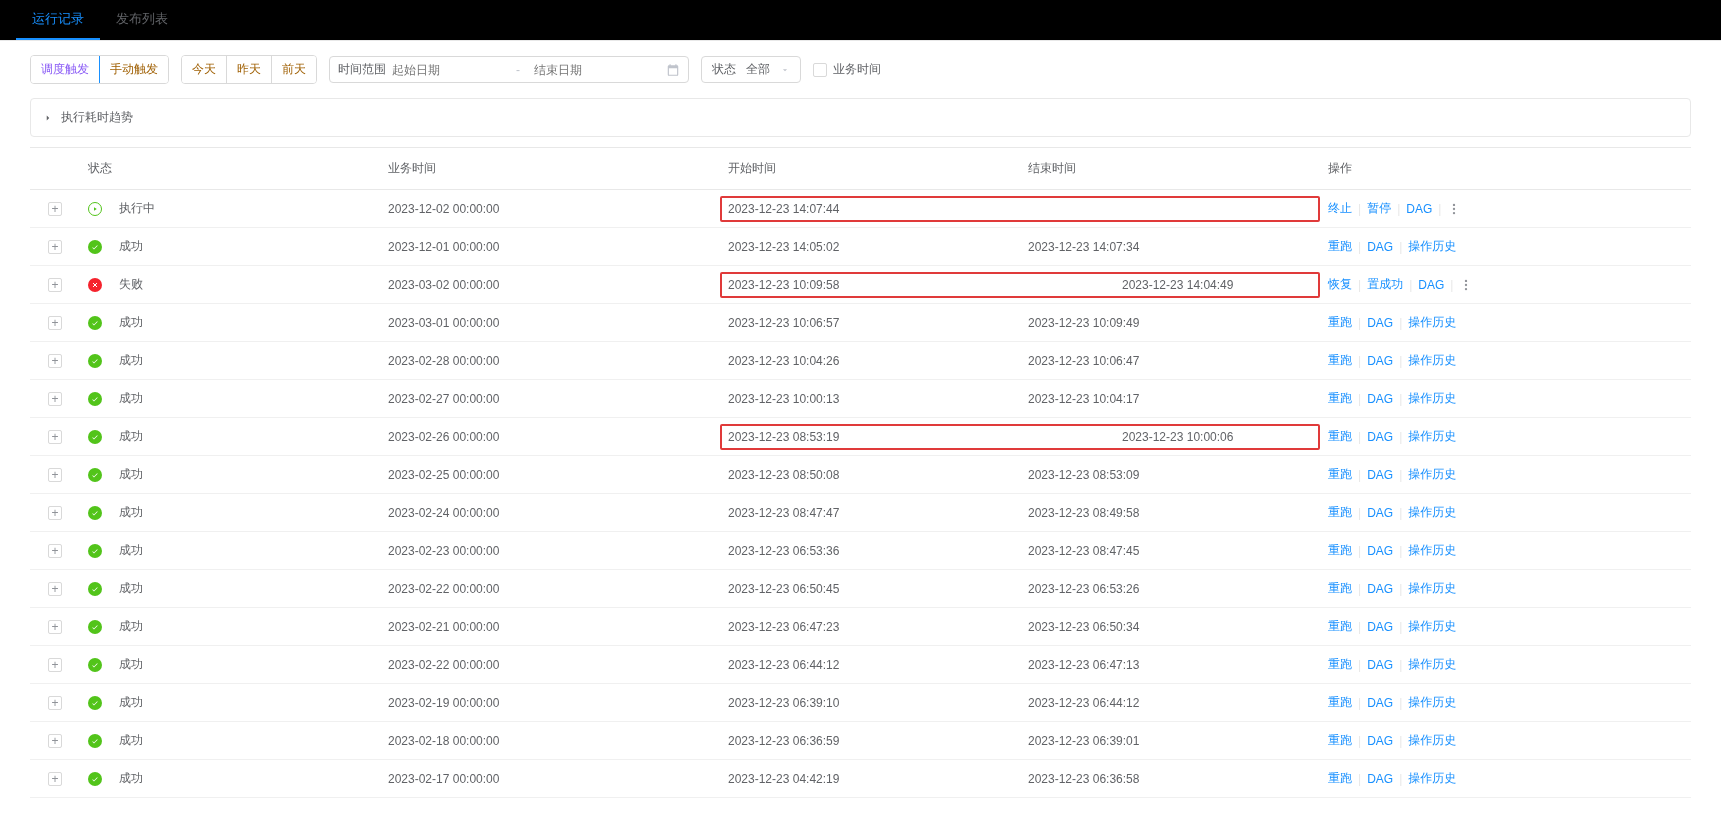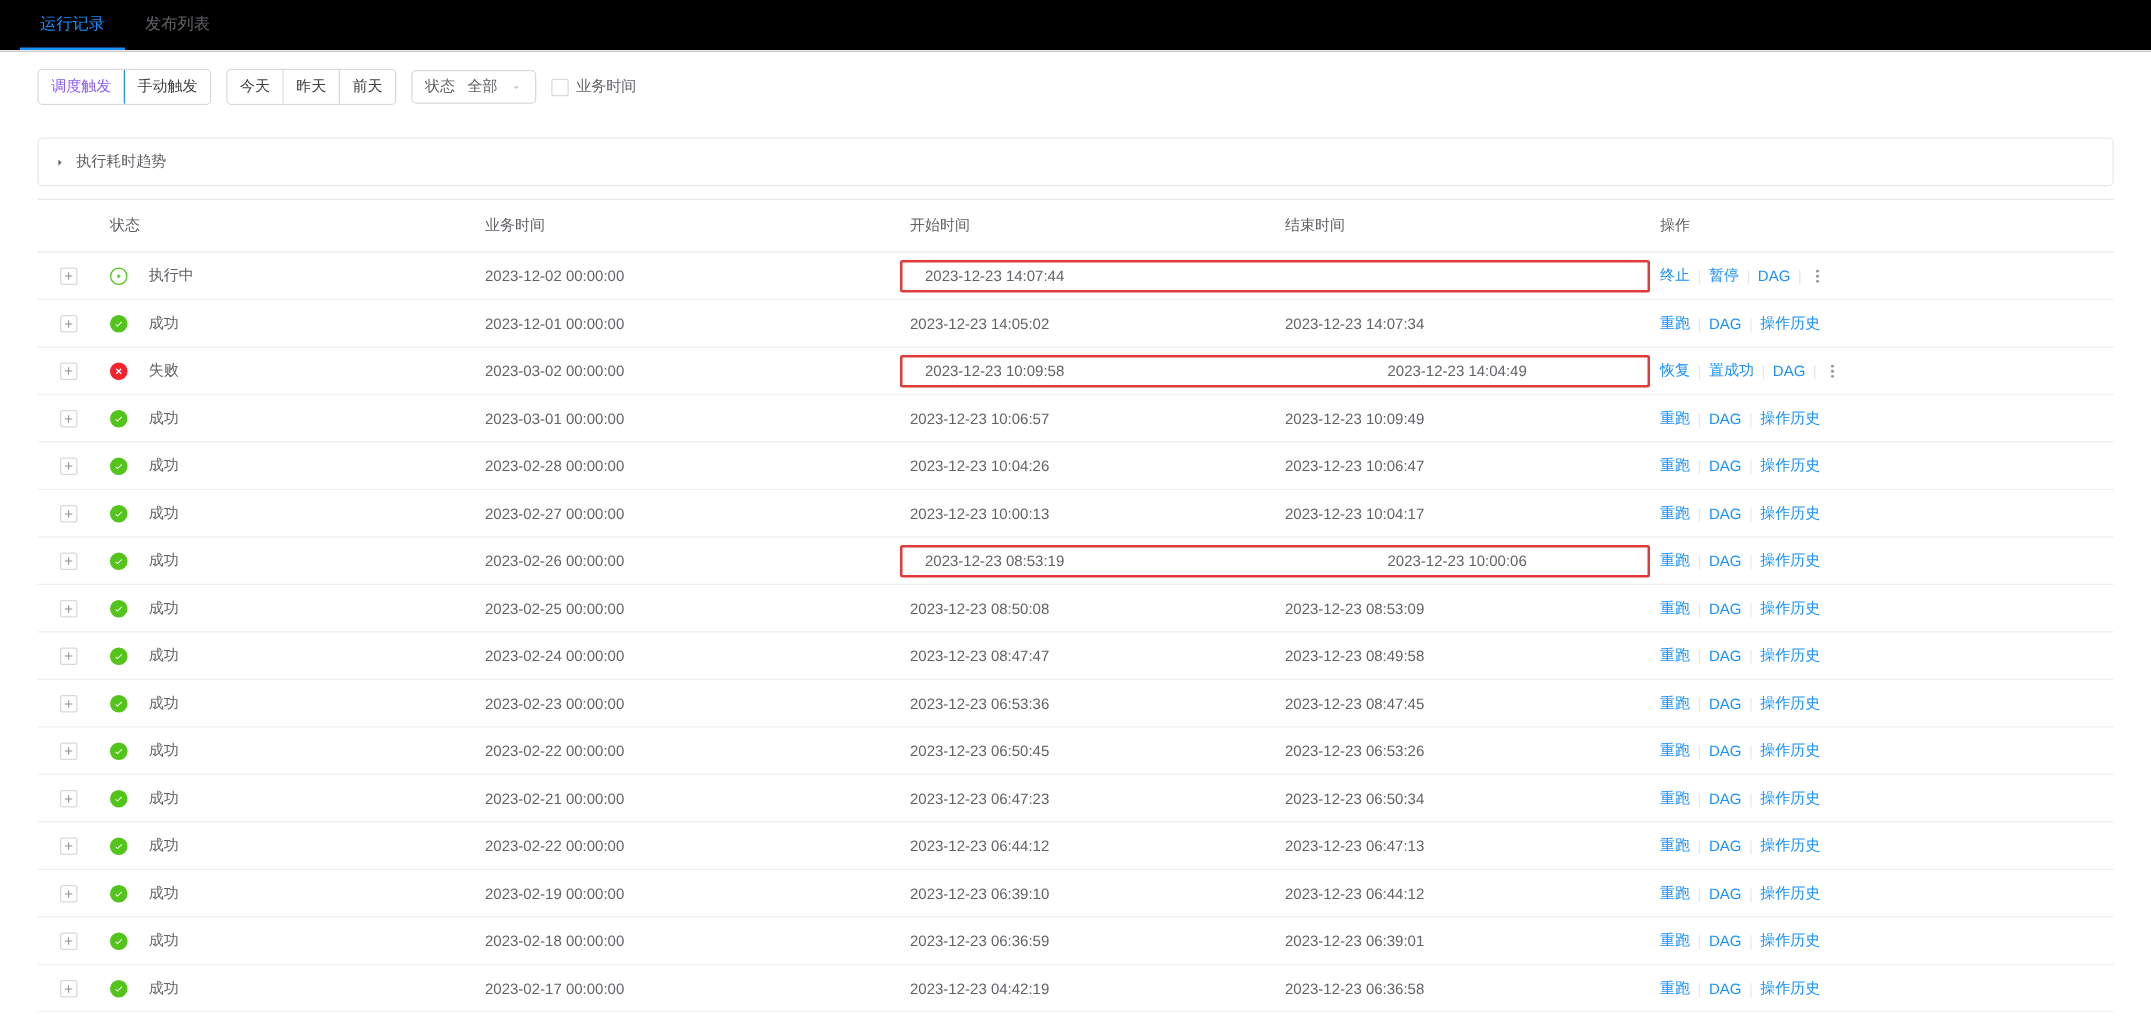--- a/index.html
+++ b/index.html
@@ -4,58 +4,58 @@
 <style>
 * { margin: 0; padding: 0; box-sizing: border-box; }
 body { font-family: "PingFang SC", "Microsoft YaHei", Arial, sans-serif; font-size: 12px; color: #333; background: #fff; }
 
 .tabs { display: flex; border-bottom: 1px solid #e8e8e8; padding: 0 16px; background:#000000; }
 .tab { padding: 10px 16px; cursor: pointer; font-size: 13px; color: #606266; border-bottom: 2px solid transparent; }
 .tab.active { color: #1890ff; border-bottom-color: #1890ff; }
 
 .toolbar { display: flex; align-items: center; gap: 12px; padding: 14px 30px; flex-wrap: wrap; }
 .btn-group { display: inline-flex; border: 1px solid #d9d9d9; border-radius: 4px; overflow: hidden; }
-.btn-group .btn { padding: 5px 10px; font-size: 12px; cursor: pointer; background: #fff; border: none; border-right: 1px solid #d9d9d9; color: #404040; }
+.btn-group .btn { padding: 5px 10px; font-size: 12px; cursor: pointer; background: #fff; border: none; border-right: 1px solid #d9d9d9; color: #a16207; }
 .btn-group .btn:last-child { border-right: none; }
 .btn-group .btn.primary { color: #8b5cf6; border-color:#1890ff; }
 
 .date-range { display: inline-flex; align-items: center; border: 1px solid #d9d9d9; border-radius: 4px; padding: 4px 8px; font-size: 12px; color: #606266; gap:6px; min-width:360px; }
 .date-range .label { color: #606266; }
 .date-range input { border: none; outline: none; font-size: 12px; color:#c0c4cc; width:110px; background:transparent; }
 .date-range .sep { color: #c0c4cc; padding: 0 8px; }
 .cal-icon { width:14px; height:14px; color:#c0c4cc; margin-left:auto; }
 
 .status-select { display: inline-flex; align-items: center; border: 1px solid #d9d9d9; border-radius: 4px; padding: 4px 10px; font-size: 12px; color: #606266; gap:10px; cursor:pointer; }
 .status-select .chev { width:10px; height:10px; color:#c0c4cc; }
 
 .chk { display:inline-flex; align-items:center; gap:6px; color:#606266; cursor:pointer; }
 .chk .box { width:14px; height:14px; border:1px solid #d9d9d9; border-radius:2px; display:inline-block; }
 
-.trend { margin: 12px 30px 10px; border:1px solid #e8e8e8; border-radius: 4px; padding: 10px 12px; display:flex; align-items:center; gap:8px; color:#606266; cursor:pointer; }
+.trend { margin: 0 30px 10px; border:1px solid #e8e8e8; border-radius: 4px; padding: 10px 12px; display:flex; align-items:center; gap:8px; color:#606266; cursor:pointer; }
 .trend .arrow { width:10px; height:10px; }
 
 .table { width: calc(100% - 60px); margin: 0 30px; border-collapse: collapse; border-top:1px solid #e8e8e8; }
 .table thead th { text-align: left; font-weight: normal; color: #606266; font-size: 12px; padding: 12px 8px; border-bottom: 1px solid #e8e8e8; background:#fff; }
 .table tbody td { padding: 10px 8px; border-bottom: 1px solid #f0f0f0; font-size: 12px; color: #606266; vertical-align: middle; }
 .expand-icon { width: 14px; height: 14px; cursor: pointer; color:#909399; display:inline-flex; align-items:center; justify-content:center; border:1px solid #d9d9d9; border-radius:2px; font-size:12px; line-height:1; }
 
 .status-cell { display:flex; align-items:center; gap:17px; }
 .status-icon { width:14px; height:14px; border-radius:50%; display:inline-flex; align-items:center; justify-content:center; flex-shrink:0; }
 .status-icon.success { background:#52c41a; }
 .status-icon.fail { background:#f5222d; }
 .status-icon.running { border:1.5px solid #52c41a; background:transparent; }
 .status-icon svg { width:8px; height:8px; fill:#fff; }
 .status-icon.running svg { fill:#52c41a; width:6px; height:6px; }
 
 .actions { display:flex; align-items:center; gap:6px; }
 .actions a { color:#1890ff; text-decoration:none; cursor:pointer; white-space:nowrap; }
 .actions .div { color:#e8e8e8; }
 .more-icon { width:14px; height:14px; color:#909399; cursor:pointer; }
 
-.highlight { border: 2px solid #e03a3a; border-radius:2px; padding: 4px 18px; margin:-6px -8px; display:flex;justify-content:flex-end; }
+.highlight { border: 2px solid #e03a3a; border-radius:2px; padding: 4px 6px; margin:-6px -8px; display:flex;justify-content:flex-end; }
 .hl-start { flex:1; }
 .hl-end { width:200px; padding-left:10px; }
 
 .col-expand { width:50px; text-align:center; }
 .col-status { width:300px; }
 .col-biz { width:340px; }
 .col-start { width:300px; }
 .col-end { width:300px; }
 .col-act { }
 </style>
@@ -69,20 +69,29 @@
 
 <div class="toolbar">
   <div class="btn-group">
     <button class="btn primary">调度触发</button>
     <button class="btn">手动触发</button>
   </div>
   <div class="btn-group">
     <button class="btn">今天</button>
     <button class="btn">昨天</button>
     <button class="btn">前天</button>
+  </div>
+  <div class="date-range">
+    <span class="label">时间范围</span>
+    <input placeholder="起始日期" style="">
+    <span class="sep">-</span>
+    <input placeholder="结束日期" style="">
+    <svg class="cal-icon" viewBox="0 0 24 24" fill="currentColor">
+        <path d="M19 4h-1V2h-2v2H8V2H6v2H5a2 2 0 00-2 2v14a2 2 0 002 2h14a2 2 0 002-2V6a2 2 0 00-2-2zm0 16H5V9h14v11z"></path>
+      </svg>
   </div>
   <div class="status-select">
     <span>状态</span>
     <span>全部</span>
     <svg class="chev" viewBox="0 0 24 24" fill="currentColor">
         <path d="M7 10l5 5 5-5z"></path>
       </svg>
   </div>
   <label class="chk">
     <span class="box"></span>

